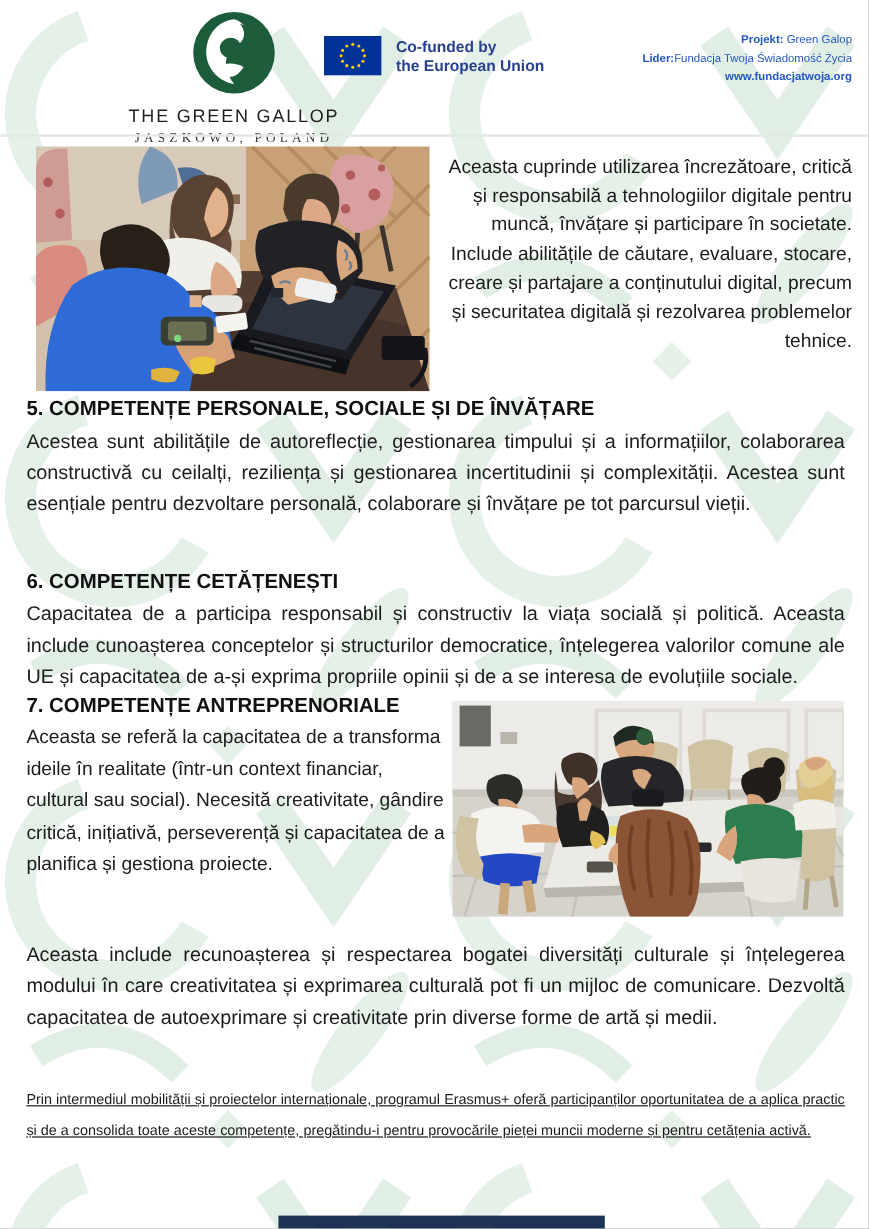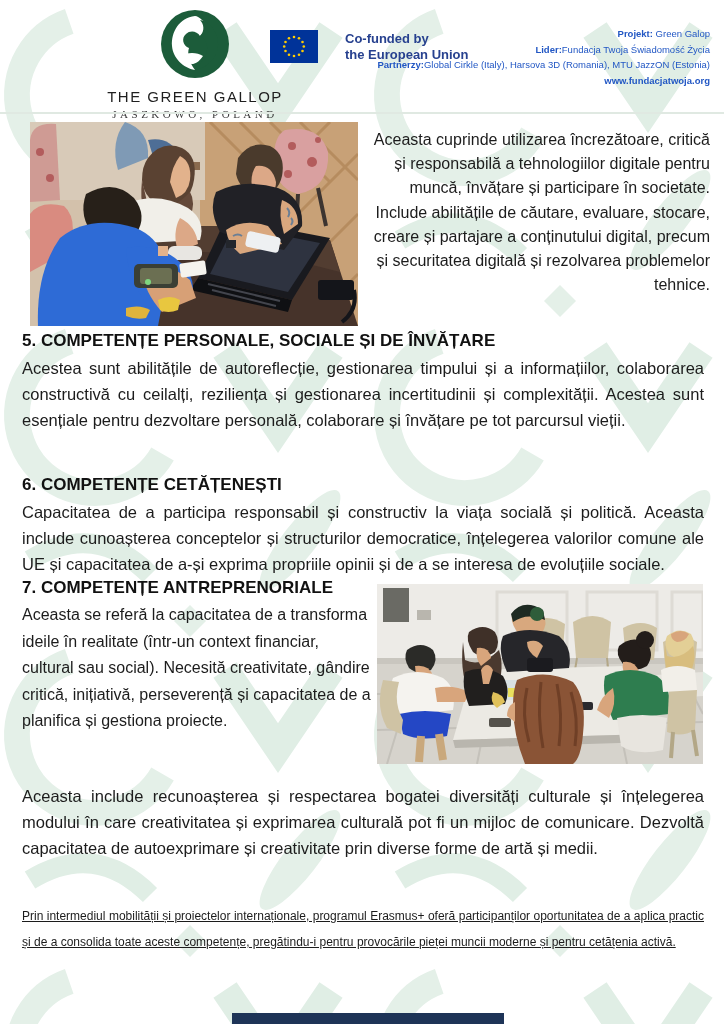--- a/index.html
+++ b/index.html
@@ -23,21 +23,21 @@
     margin:0 auto;
   }
   .watermark{position:absolute;inset:0;z-index:0;}
   .content{position:absolute;inset:0;z-index:1;}
 
   
   .logo-block{position:absolute;left:75px;top:8px;width:240px;text-align:center;}
   .logo-mark{display:inline-block;}
   .logo-title{font-family:Liberation Sans, sans-serif;font-size:15px;letter-spacing:1.5px;color:#1f1f1f;margin-top:4px;}
   .logo-sub{font-family:"Liberation Serif", serif;font-size:11px;letter-spacing:3.5px;color:#3a3a3a;margin-top:3px;}
-  .eu-block{position:absolute;left:270px;top:30px;display:flex;align-items:flex-end;gap:27px;}
+  .eu-block{position:absolute;left:270px;top:30px;display:flex;align-items:flex-end;gap:12px;}
   .eu-text{font-size:13px;font-weight:bold;color:var(--eu-text);line-height:16px;padding-top:1px;}
   .info-block{position:absolute;right:14px;top:26px;width:460px;text-align:right;font-size:9.5px;line-height:15.5px;color:var(--accent-blue);}
   .info-block .lbl{font-weight:bold;}
   .info-block .url{font-weight:bold;cursor:pointer;margin-top:43px;}
   .header-rule{position:absolute;left:0;top:112px;width:724px;height:2px;background:#e0e9e2;}
 
   
   .sec-title{font-size:17px;font-weight:bold;color:#111;}
   .sec-body{font-size:16.5px;line-height:26px;text-align:justify;margin-top:4px;}
   .sec{position:absolute;width:682px;left:22px;}
@@ -111,21 +111,20 @@
         </svg>
         <div class="eu-text">
           <div>Co-funded by</div>
           <div>the European Union</div>
         </div>
       </div>
 
       <div class="info-block">
         <div><span class="lbl">Projekt:</span><span> Green Galop</span></div>
         <div><span class="lbl">Lider:</span><span>Fundacja Twoja Świadomość Życia</span></div>
-        <div><span class="lbl">Partnerzy:</span><span>Global Cirkle (Italy), Harsova 3D (Romania), MTU JazzON (Estonia)</span></div>
         <div><span class="lbl"></span><span class="url">www.fundacjatwoja.org</span></div>
       </div>
 
       <div class="header-rule"></div>
     </div>
 
     <svg id="photo1" class="photo" width="328" height="204" viewBox="0 0 328 204">
       <rect width="328" height="204" fill="#d3c1ab"></rect>
 
       <rect x="170" y="0" width="158" height="204" fill="#c8a177"></rect>

